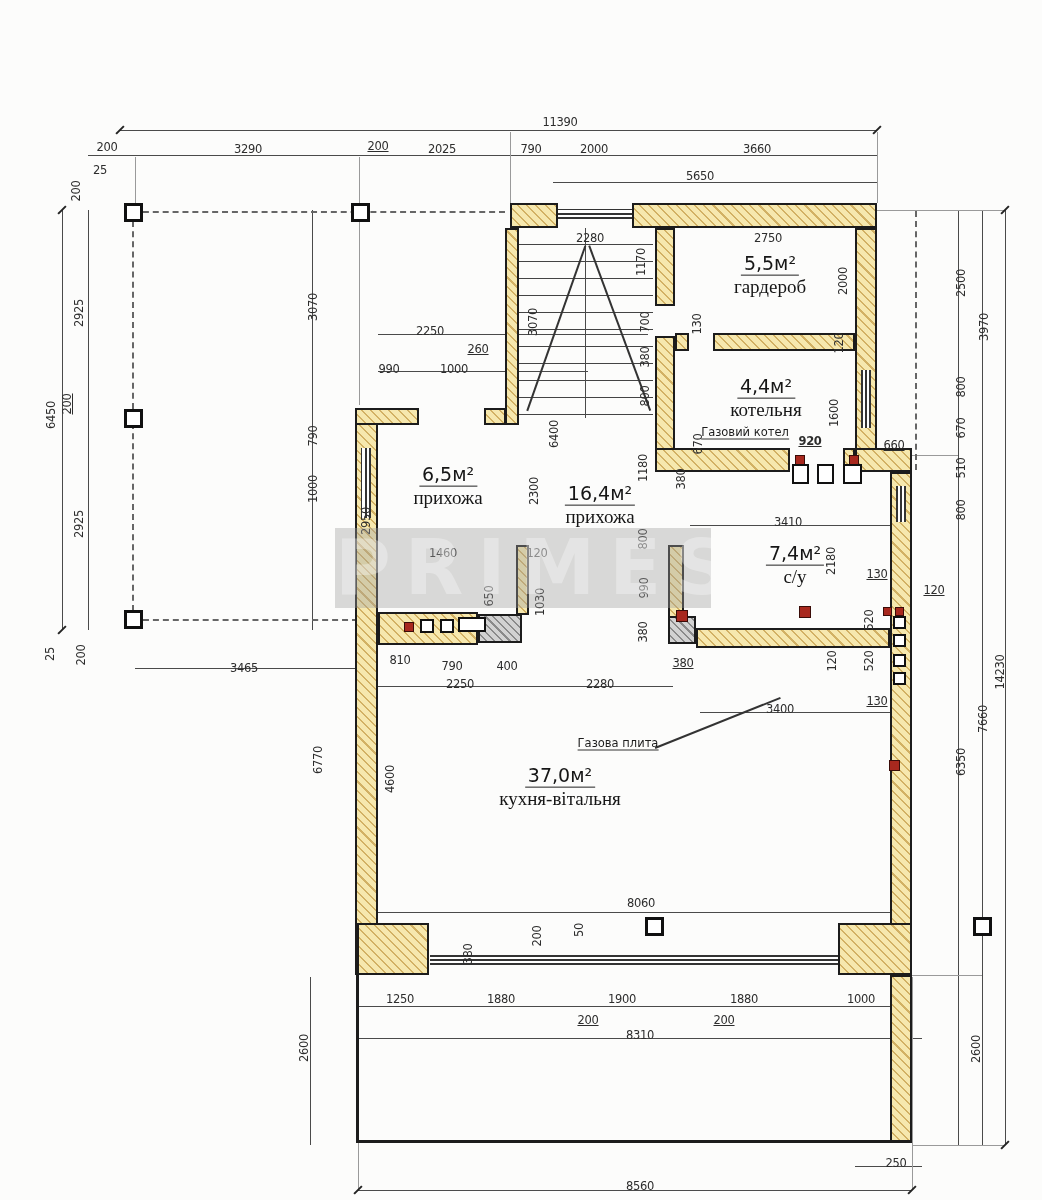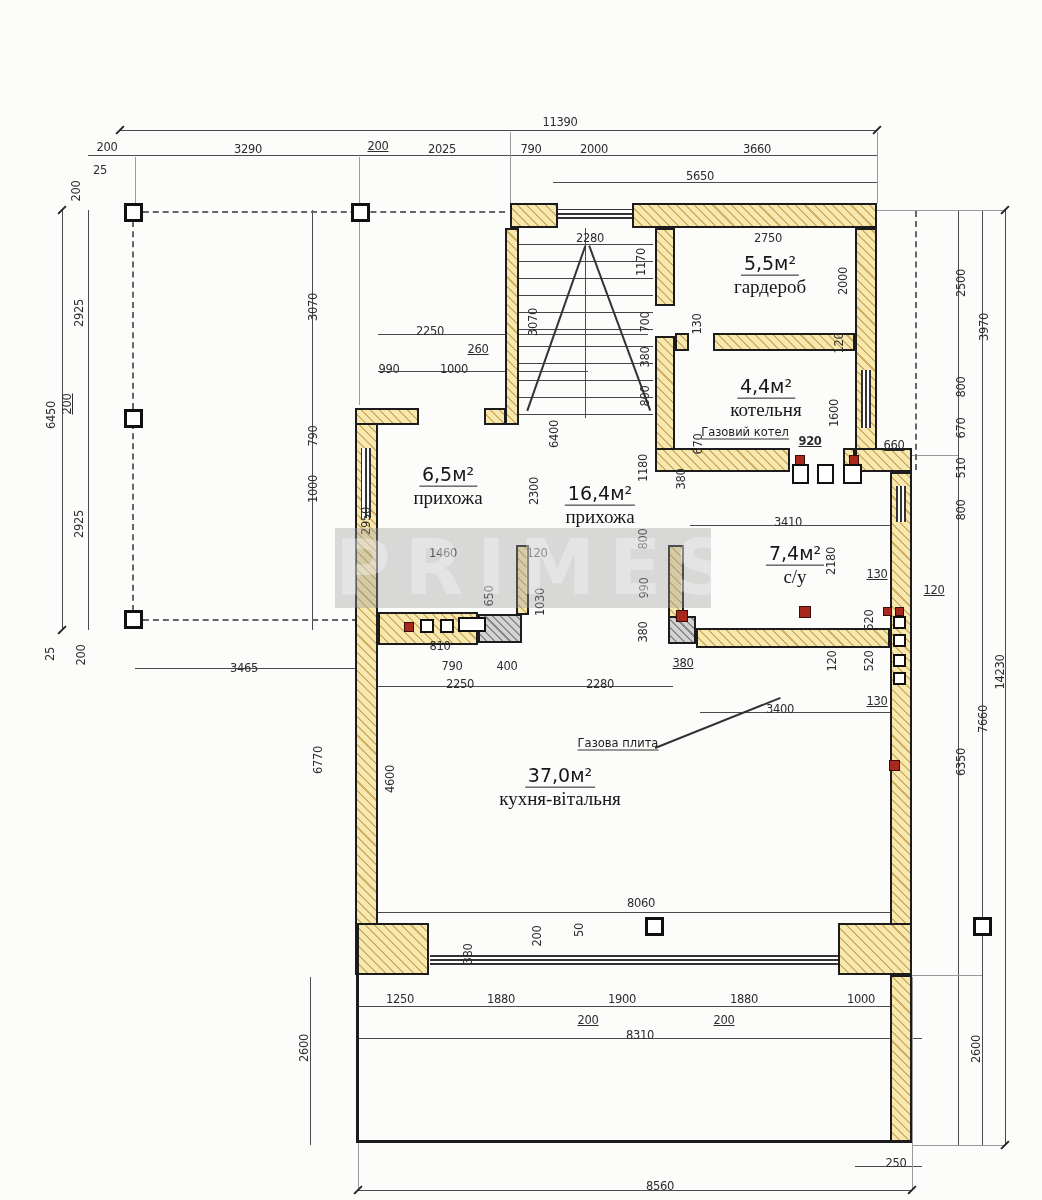--- a/index.html
+++ b/index.html
@@ -260,39 +260,39 @@
       <span class="dim v" style="left: 366px; top: 521px;">2950</span>
       <span class="dim" style="left: 443px; top: 553px;">1460</span>
       <span class="dim" style="left: 537px; top: 553px;">120</span>
       <span class="dim v" style="left: 489px; top: 596px;">650</span>
       <span class="dim v" style="left: 540px; top: 602px;">1030</span>
       <span class="dim v" style="left: 534px; top: 491px;">2300</span>
       <span class="dim v" style="left: 643px; top: 468px;">1180</span>
       <span class="dim v" style="left: 643px; top: 539px;">800</span>
       <span class="dim v" style="left: 644px; top: 588px;">990</span>
       <span class="dim v" style="left: 643px; top: 632px;">380</span>
-      <span class="dim" style="left: 400px; top: 646px; margin-left: 40px;">810</span>
+      <span class="dim" style="left: 400px; top: 660px;">810</span>
       <span class="dim" style="left: 452px; top: 666px;">790</span>
       <span class="dim" style="left: 507px; top: 666px;">400</span>
       <span class="dim" style="left: 460px; top: 684px;">2250</span>
       <span class="dim" style="left: 600px; top: 684px;">2280</span>
       <span class="dim v" style="left: 318px; top: 760px;">6770</span>
       <span class="dim v" style="left: 390px; top: 779px;">4600</span>
       <span class="dim" style="left: 641px; top: 903px;">8060</span>
       <span class="dim v" style="left: 468px; top: 954px;">380</span>
       <span class="dim v" style="left: 537px; top: 936px;">200</span>
       <span class="dim v" style="left: 579px; top: 930px;">50</span>
       <span class="dim" style="left: 400px; top: 999px;">1250</span>
       <span class="dim" style="left: 501px; top: 999px;">1880</span>
       <span class="dim" style="left: 622px; top: 999px;">1900</span>
       <span class="dim" style="left: 744px; top: 999px;">1880</span>
       <span class="dim" style="left: 861px; top: 999px;">1000</span>
       <span class="dim u" style="left: 588px; top: 1020px;">200</span>
       <span class="dim u" style="left: 724px; top: 1020px;">200</span>
       <span class="dim" style="left: 640px; top: 1035px;">8310</span>
       <span class="dim v" style="left: 304px; top: 1048px;">2600</span>
-      <span class="dim" style="left: 640px; top: 1186px; margin-left: 20px;">8560</span>
+      <span class="dim" style="left: 640px; top: 1186px;">8560</span>
       <span class="dim" style="left: 896px; top: 1163px;">250</span>
     </div>
 
   <div class="wm-band">PRIMES</div>
 
 </div>
 
 </body></html>

